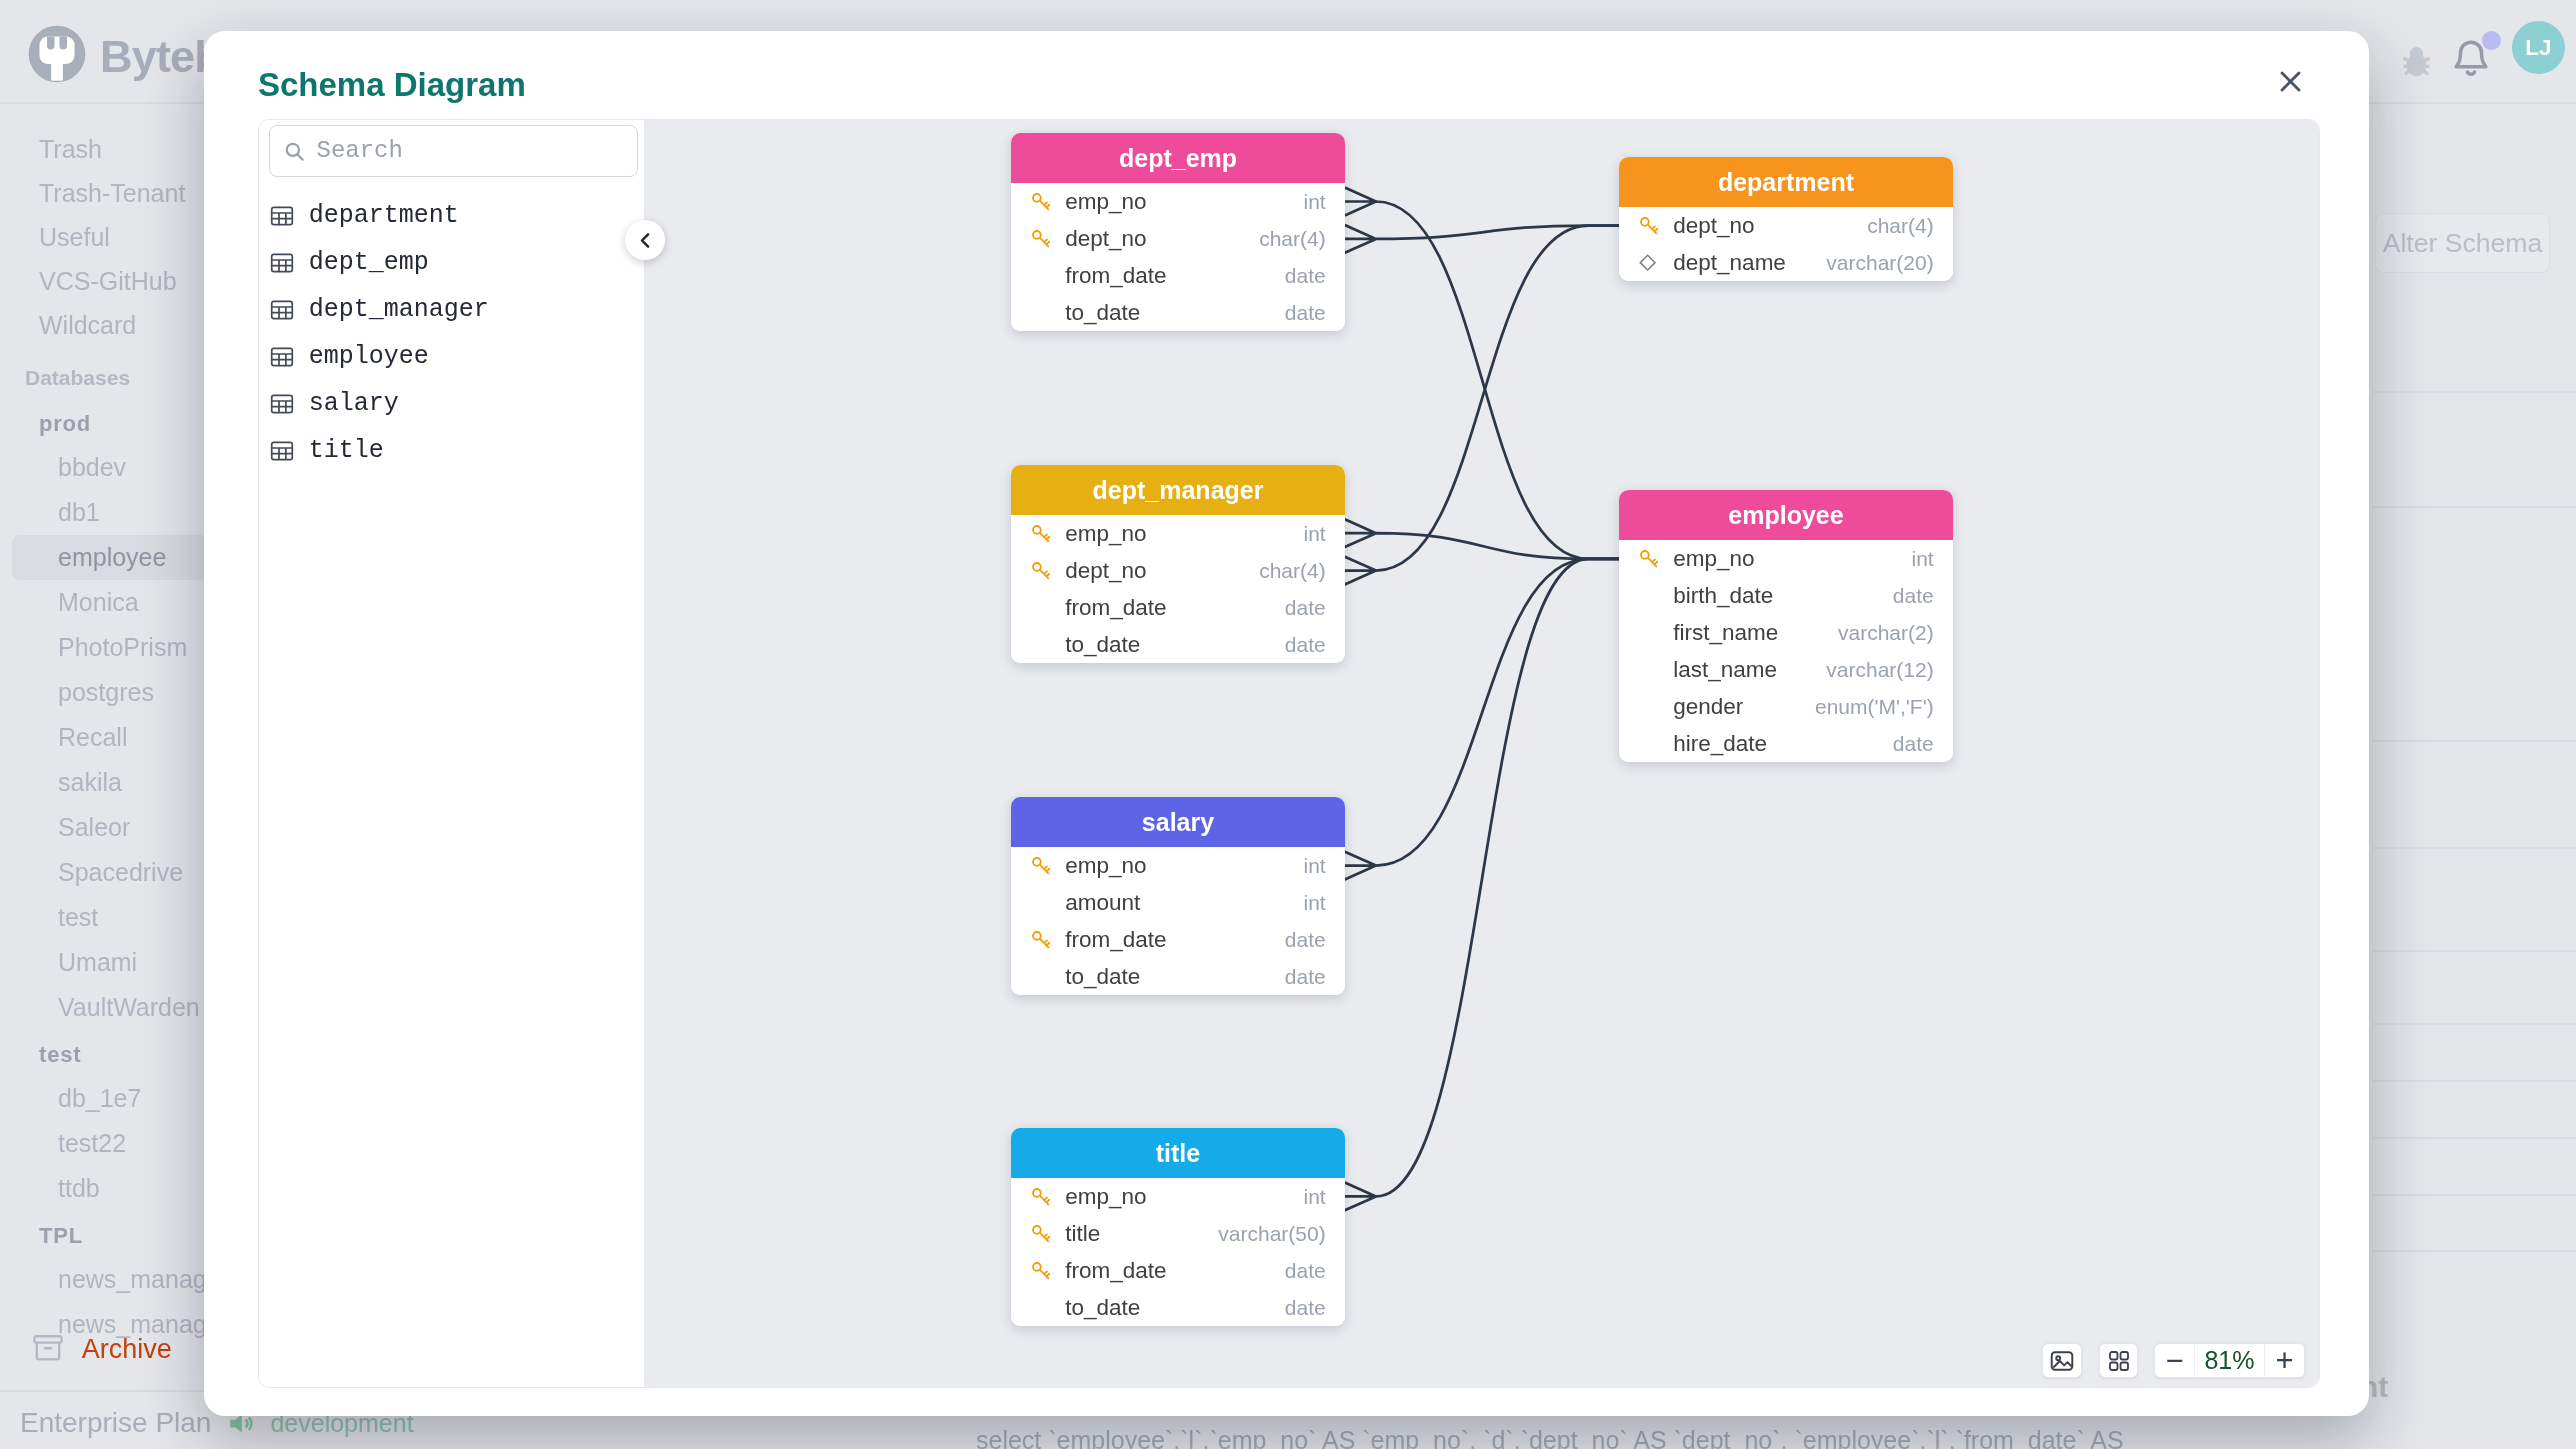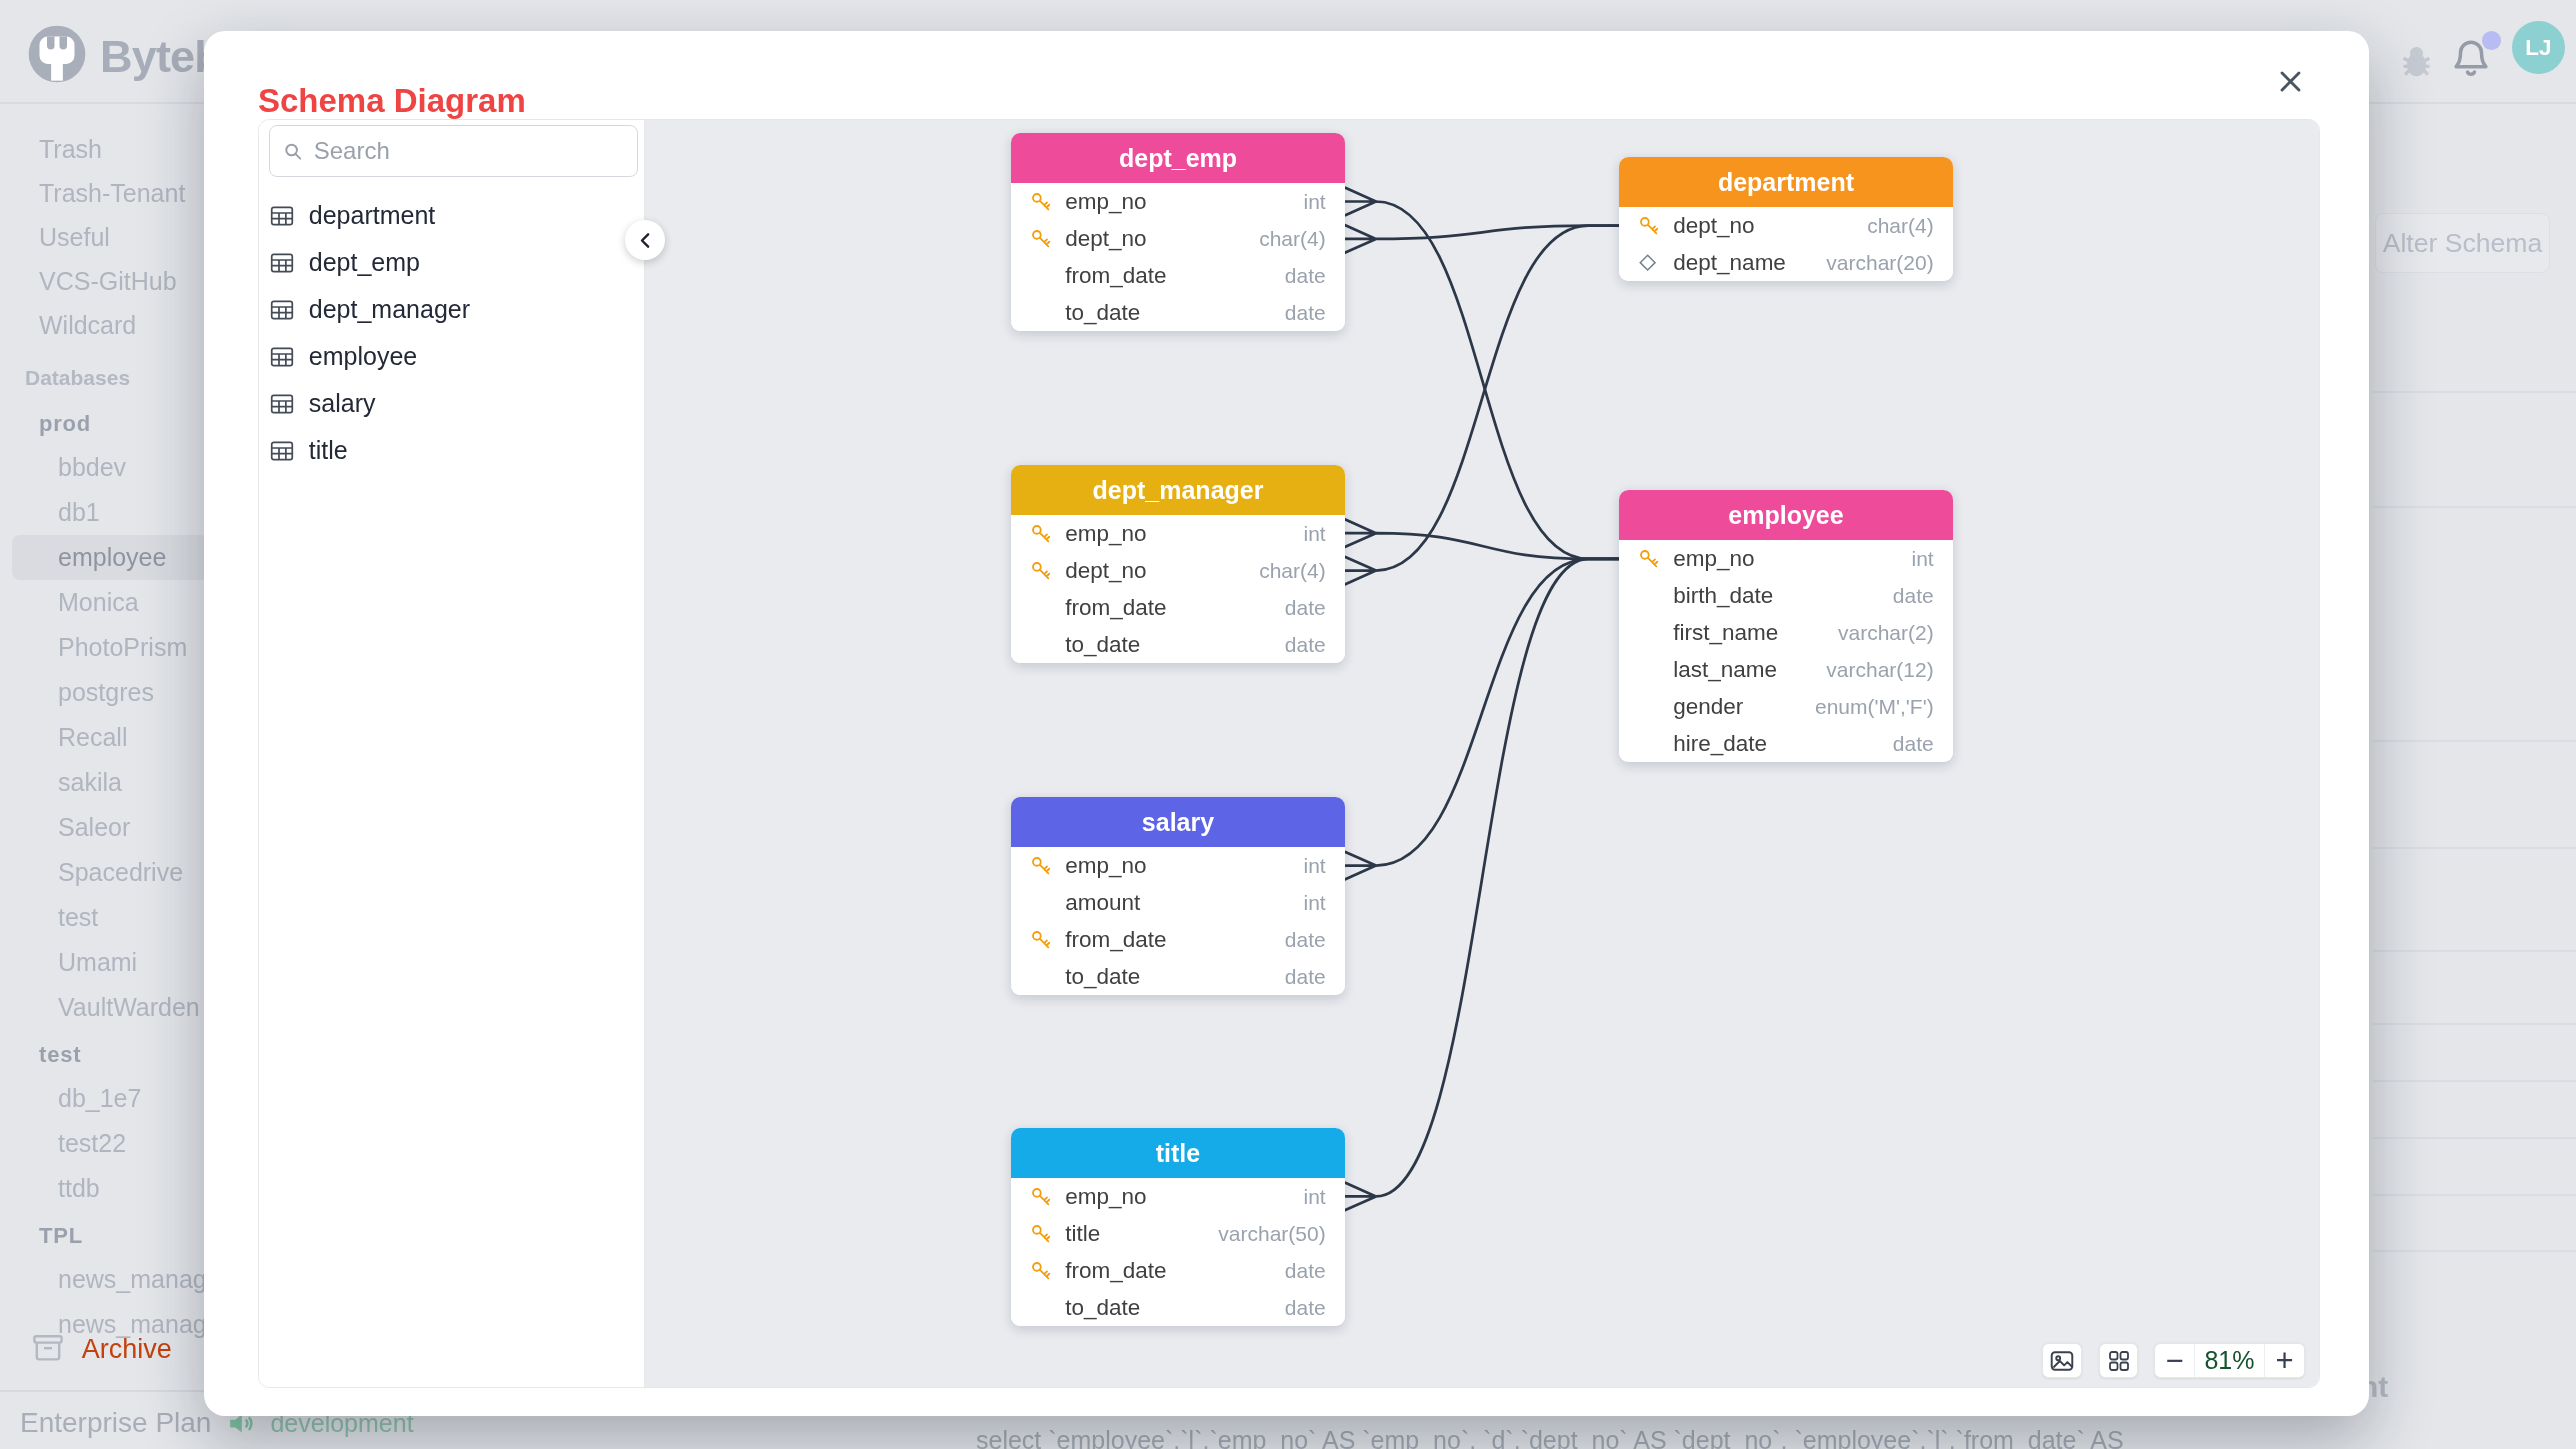--- a/index.html
+++ b/index.html
@@ -30,25 +30,25 @@
   .plan-label { font-size:28px; color:#a9aeb9; }
   .env-label { font-size:25px; color:#8fc4ab; }
 
   .alter-btn { position:absolute; left:2375px; top:213px; width:175px; height:60px; border:1.6px solid #dcdfe5; border-radius:8px; background:#e7e9ed; color:#b9bec8; font-size:26.6px; display:flex; align-items:center; justify-content:center; }
   .faint-line { position:absolute; left:2373px; width:203px; height:1.6px; background:#dadde3; }
   .bg-fragment { position:absolute; left:2360px; top:1370px; font-size:30px; font-weight:bold; color:#b6bbc4; }
   .sql-line { position:absolute; left:976px; top:1426px; font-size:25px; color:#a4aab4; white-space:nowrap; }
 
   
   .modal { position:absolute; left:204px; top:31px; width:2165px; height:1385px; background:#fff; border-radius:21px; box-shadow:0 24px 64px rgba(20,25,40,.30); z-index:20; }
-  .m-title { position:absolute; left:54px; top:51px; font-size:33px; font-weight:600; color:#ef4444; }
+  .m-title { position:absolute; left:54px; top:35px; font-size:33px; font-weight:600; color:#0f766e; }
   .close-btn { position:absolute; left:2067px; top:31px; width:39px; height:39px; display:flex; align-items:center; justify-content:center; cursor:pointer; }
 
   .panel-wrap { position:absolute; left:54px; top:88px; width:2062px; height:1269px; border:1.6px solid #e5e7eb; border-radius:11.3px; display:flex; overflow:hidden; }
-  .left-panel { width:386px; background:#fff; border-right:1.6px solid #e5e7eb; position:relative; }
+  .left-panel { width:386px; background:#fff; border-right:1.6px solid #e5e7eb; position:relative;font-family:Liberation Mono, monospace; }
   .search-box { position:absolute; left:9.7px; top:4.8px; width:369px; height:52px; border:1.6px solid #d5d8de; border-radius:8px; display:flex; align-items:center; padding:0 13px; gap:11.3px; background:#fff; }
   .search-box input { border:0; outline:0; flex:1; font-size:24px; font-family:inherit; color:#333; background:transparent; }
   .search-box input::placeholder { color:#9ba1ab; }
   .tlist { position:absolute; left:0; top:72px; width:100%; }
   .tlist-row { height:47px; display:flex; align-items:center; gap:14.5px; padding-left:11.3px; cursor:pointer; }
   .tlist-label { font-size:25px; color:#232936; font-weight:500; }
 
   .canvas { flex:1; position:relative; background:#e9ebef; }
   svg.rels { position:absolute; left:0; top:0; }
 

